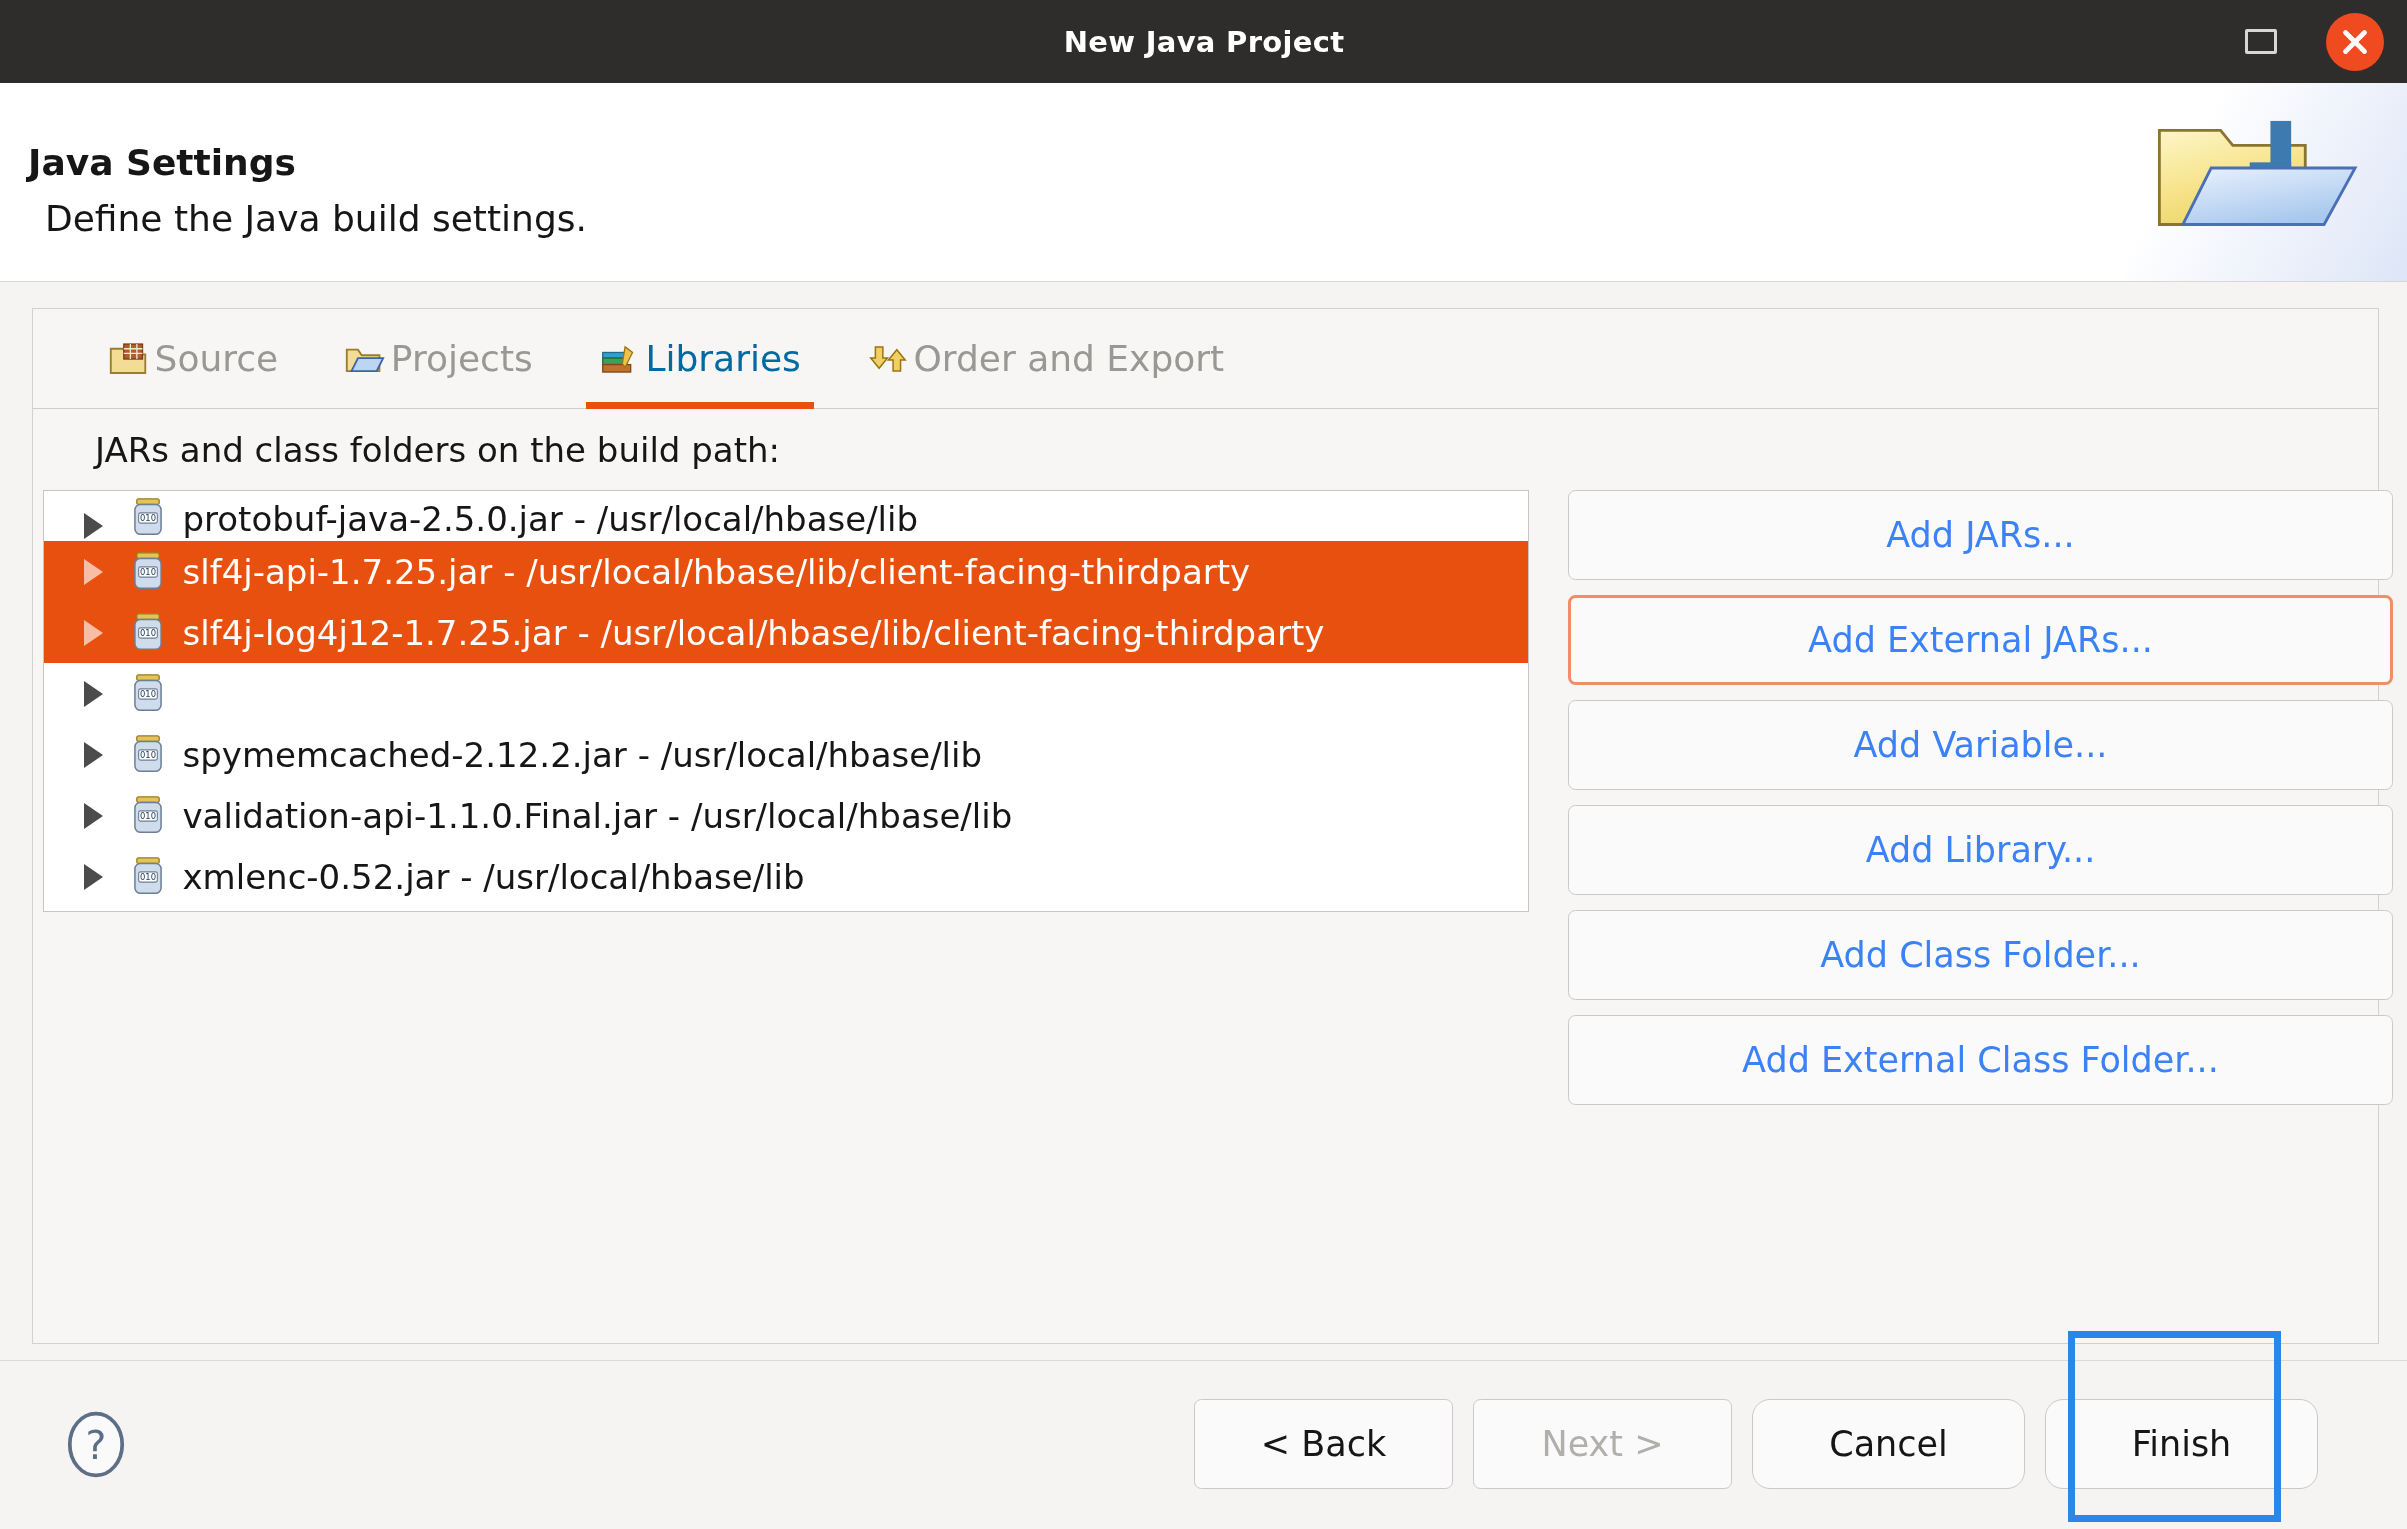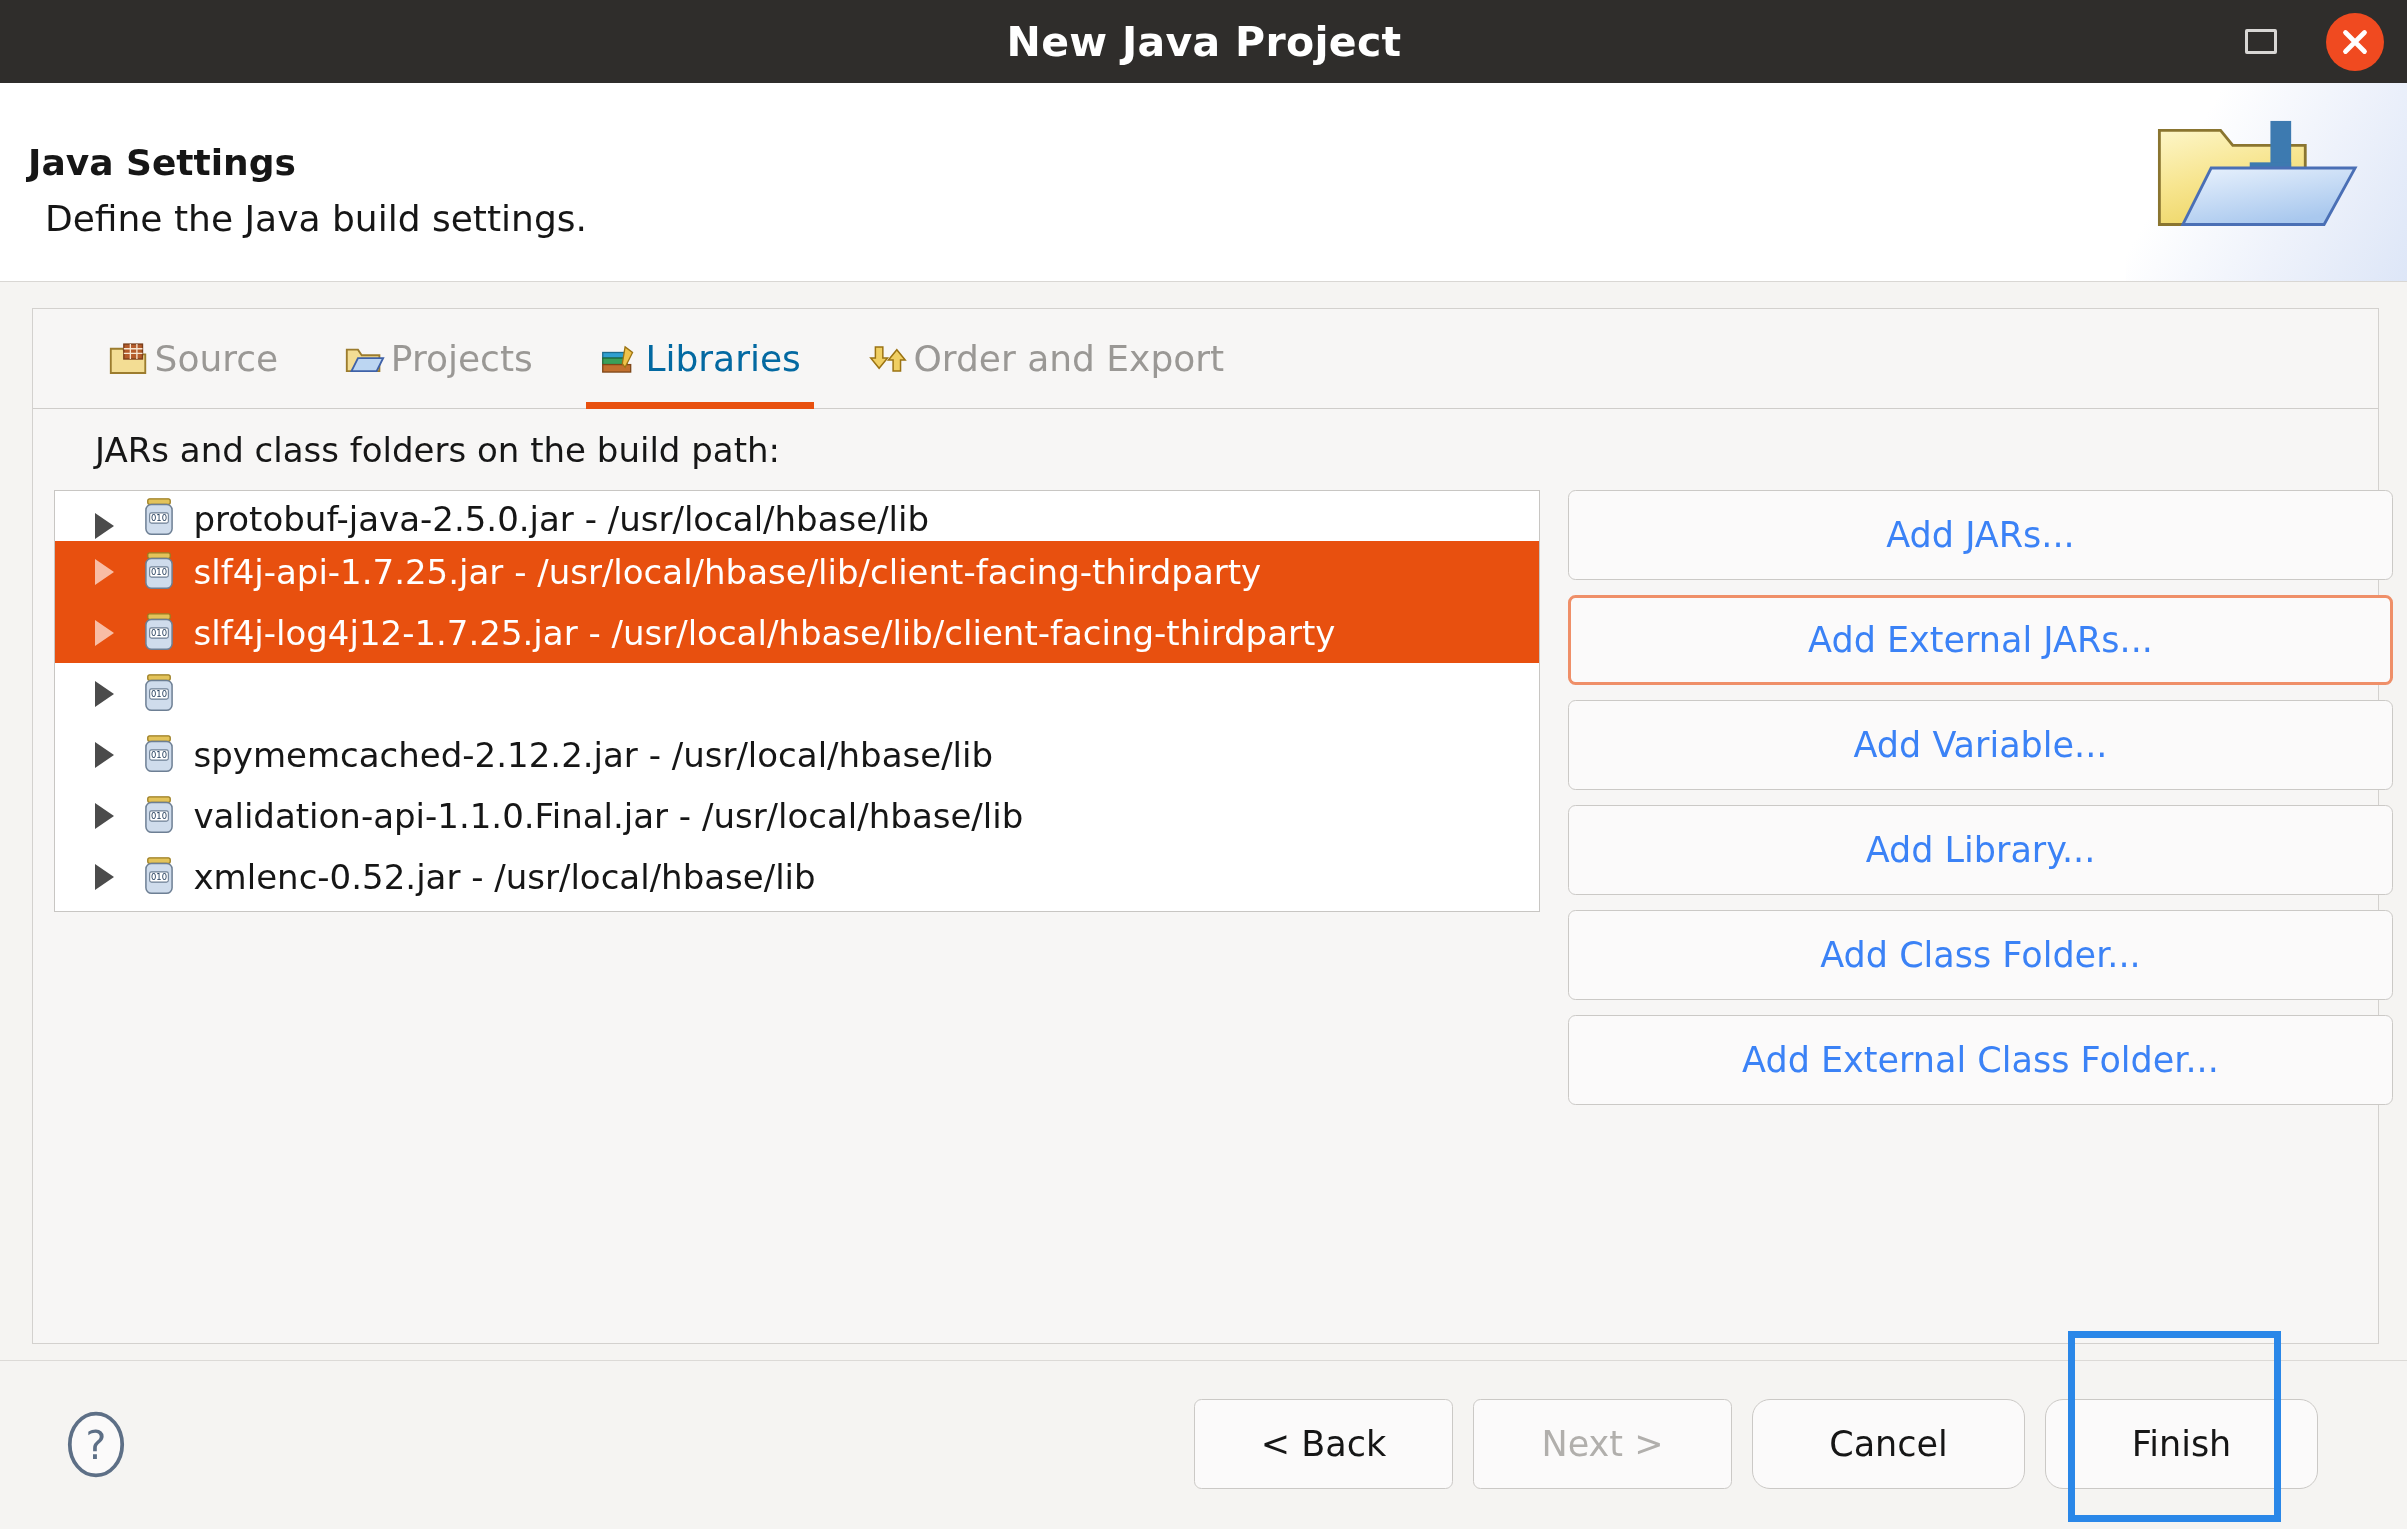--- a/index.html
+++ b/index.html
@@ -24,21 +24,21 @@
     height: 83px;
     background: #2f2d2b;
     display: flex;
     align-items: center;
     justify-content: center;
     position: relative;
     flex: 0 0 83px;
   }
   #titlebar-text {
     color: #ffffff;
-    font-size: 41px;
+    font-size: 29px;
     font-weight: bold;
     letter-spacing: 0.3px;
   }
   #titlebar-controls {
     position: absolute;
     right: 24.5px; top: 0; bottom: 0;
     display: flex;
     align-items: center;
     gap: 49px;
   }
@@ -145,21 +145,21 @@
   #section-label {
     position: absolute;
     left: 62px; top: 121px;
     font-size: 34px;
     color: #161616;
   }
 
   
   #listbox {
     position: absolute;
-    left: 21px; top: 181px;
+    left: 10px; top: 181px;
     width: 1486px; height: 422px;
     border: 1.9px solid #c8c6c3;
     background: #ffffff;
     overflow: hidden;
   }
   .row {
     height: 61px;
     display: flex;
     align-items: center;
     padding-left: 40px;

